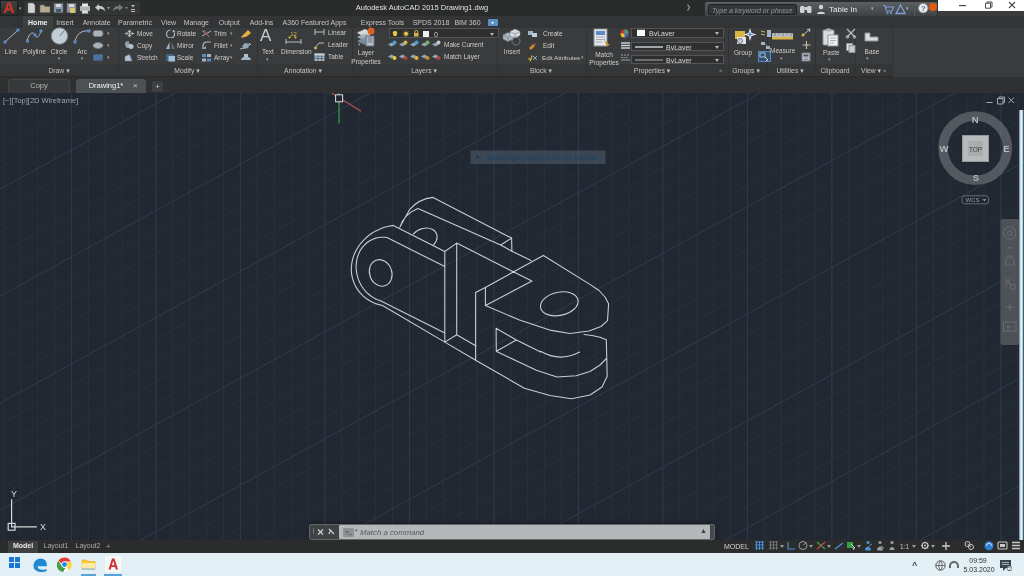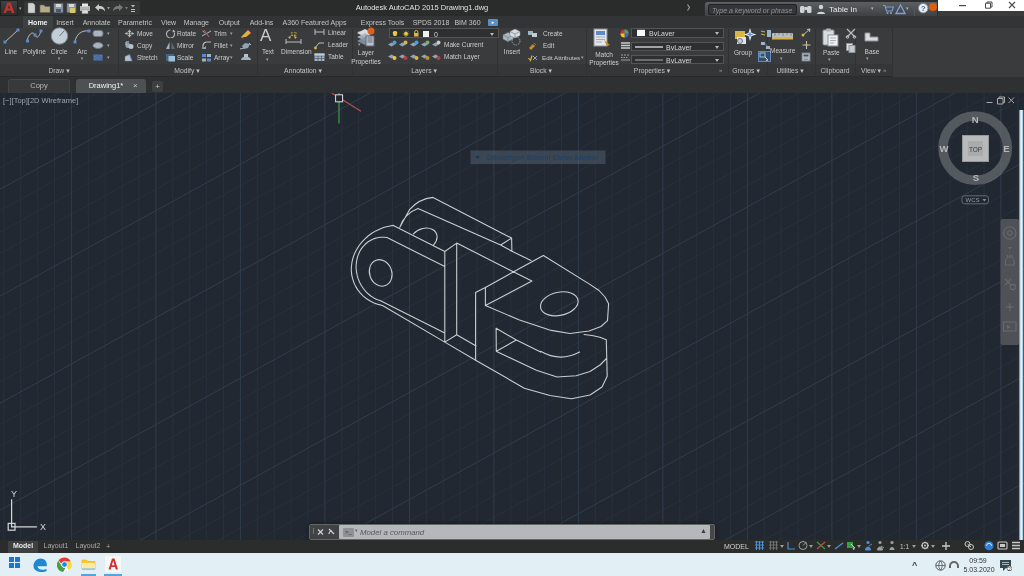--- a/index.html
+++ b/index.html
@@ -630,21 +630,21 @@
         <path d="M3 4 h1 m-1 2 h1 m-1 2 h1" stroke="#9aa" stroke-width="1"></path>
         <path d="M8 4.5 l5 5 m0 -5 l-5 5" stroke="#cfd2d4" stroke-width="1.2"></path>
         <path d="M19 4 l5 5 m-5 0 a3 3 0 0 1 3 -3" stroke="#cfd2d4" stroke-width="1.2" fill="none"></path>
       </svg>
     </div>
 <div class="abs" style="left:339px;top:525px;width:371px;height:14px;background:#b4b8ba;border-radius:1px"></div>
 <div class="abs" style="left:343px;top:527.5px;width:11px;height:9px;background:#8e9294;border-radius:1px">
       <div style="font-size:6px;color:#2e2e2e;text-align:center;line-height:9px">&gt;_</div>
     </div>
 <div class="abs" style="left:355px;top:527px;font-size:5px;line-height:6.5px;color:#5e6264;font-weight:normal;white-space:nowrap;">▾</div>
-<div class="abs" style="left:360px;top:528px;font-size:7.8px;line-height:9.3px;color:#55595c;font-weight:normal;white-space:nowrap;font-style:italic;">Model a command</div>
+<div class="abs" style="left:360px;top:528px;font-size:7.8px;line-height:9.3px;color:#55595c;font-weight:normal;white-space:nowrap;font-style:italic;">Match a command</div>
 <div class="abs" style="left:700px;top:526.5px;font-size:7px;line-height:8.5px;color:#3c3c3c;font-weight:normal;white-space:nowrap;">▲</div>
 <div class="abs" style="left:0px;top:540px;width:1024px;height:13px;background:#2b2c2c"></div>
 <div class="abs" style="left:8px;top:540.5px;width:30px;height:12px;background:#3e4041"></div>
 <div class="abs" style="left:8px;top:542px;width:30px;font-size:7px;line-height:8.5px;color:#e8e8e8;font-weight:bold;white-space:nowrap;text-align:center;text-align:center;">Model</div>
 <div class="abs" style="left:42px;top:542px;width:28px;font-size:7px;line-height:8.5px;color:#a9a9a9;font-weight:normal;white-space:nowrap;text-align:center;text-align:center;">Layout1</div>
 <div class="abs" style="left:74px;top:542px;width:28px;font-size:7px;line-height:8.5px;color:#a9a9a9;font-weight:normal;white-space:nowrap;text-align:center;text-align:center;">Layout2</div>
 <div class="abs" style="left:106px;top:542px;font-size:7.5px;line-height:9.0px;color:#a9a9a9;font-weight:normal;white-space:nowrap;">+</div>
 <div class="abs" style="left:724px;top:542.5px;font-size:7px;line-height:8.5px;color:#d0d0d0;font-weight:normal;white-space:nowrap;">MODEL</div>
 <div class="abs" style="left:724px;top:540px;width:300px;height:13px;">
       <svg width="300" height="13">

